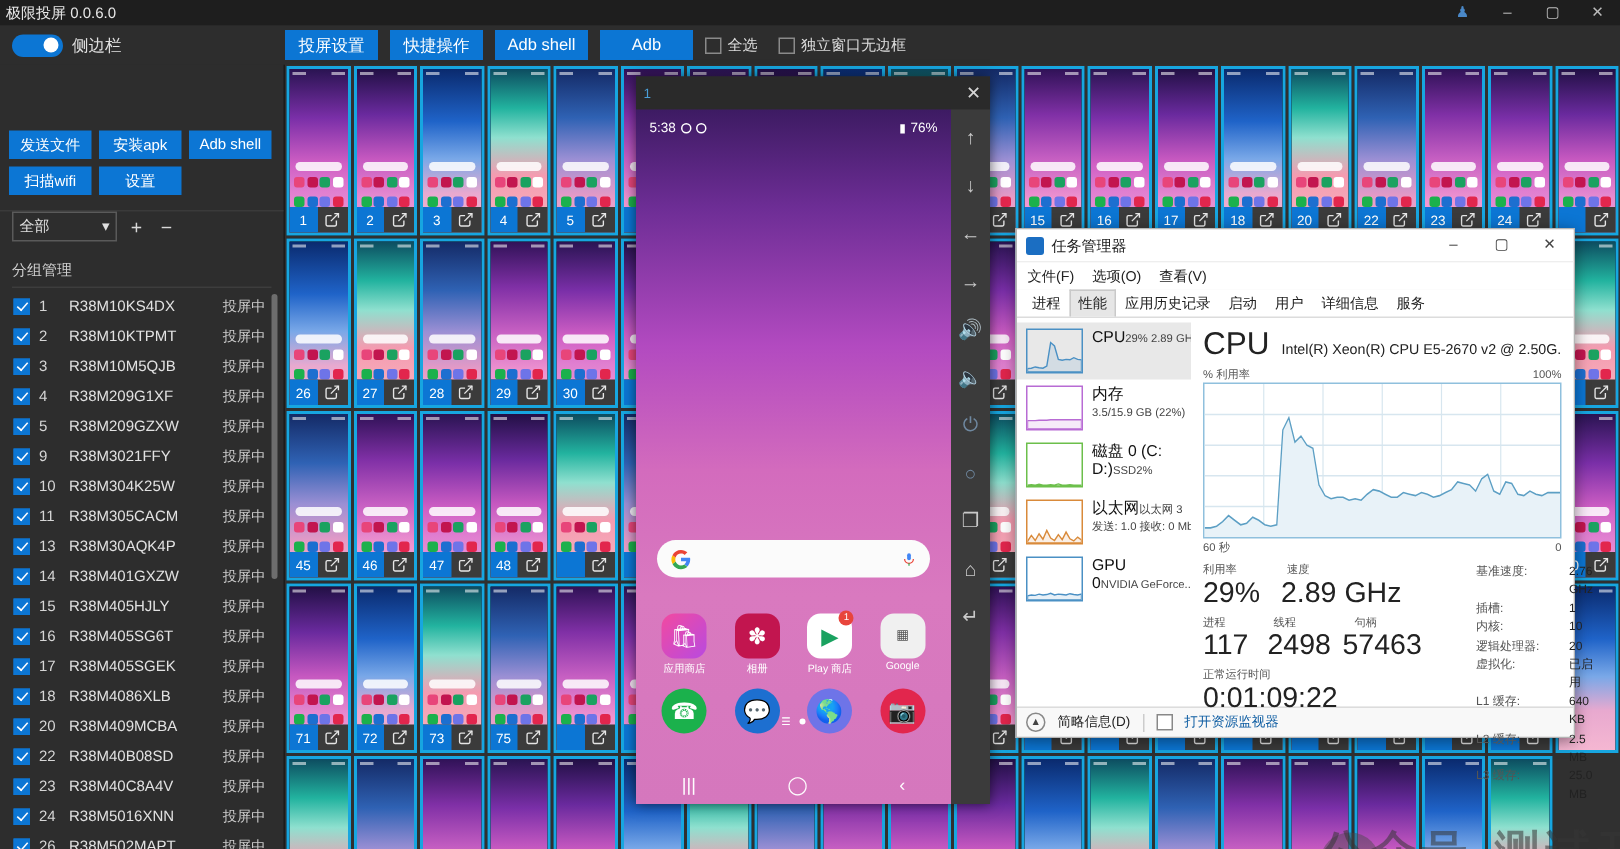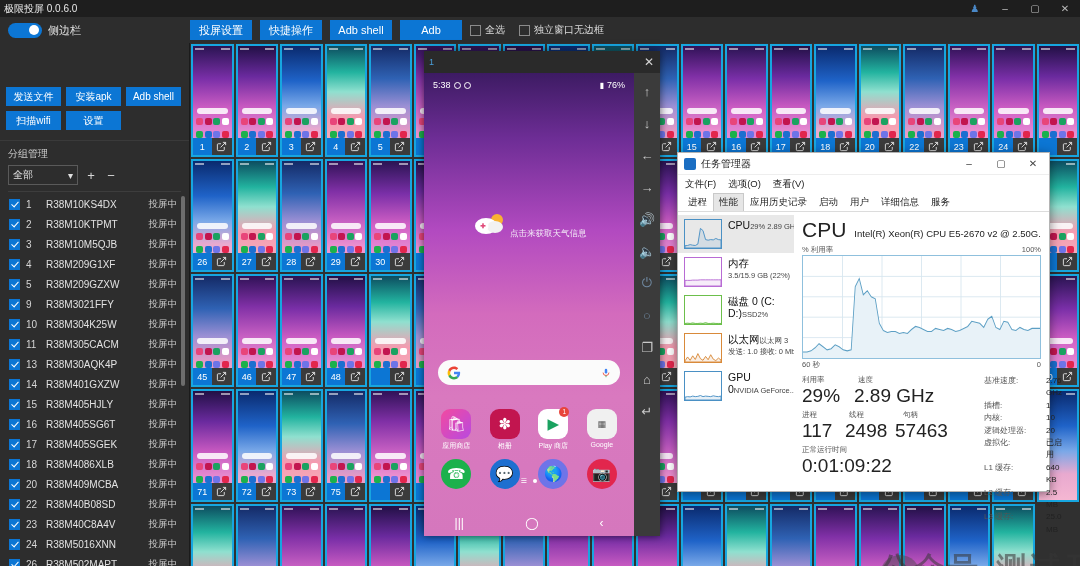--- a/index.html
+++ b/index.html
@@ -340,29 +340,29 @@
 
     <div id="sidebar">
       <div id="quick-actions">
         <button class="qa-btn">发送文件</button>
         <button class="qa-btn">安装apk</button>
         <button class="qa-btn">Adb shell</button>
         <button class="qa-btn">扫描wifi</button>
         <button class="qa-btn">设置</button>
       </div>
       <div id="qa-divider"></div>
-      <div id="group-section-title">分组管理</div>
       <div id="group-row">
         <div id="group-select">
           <span>全部</span>
           <span>▾</span>
         </div>
         <button class="mini-icon-btn">+</button>
         <button class="mini-icon-btn">−</button>
       </div>
+      <div id="group-section-title">分组管理</div>
       <div id="list-head-sep"></div>
       <div id="device-list">
         <div class="dev-row">
             <span class="cbox on"></span>
             <span class="dev-idx">1</span>
             <span class="dev-serial">R38M10KS4DX</span>
             <span class="dev-status">投屏中</span>
           </div>
           <div class="dev-row">
             <span class="cbox on"></span>
@@ -3112,31 +3112,20 @@
           <span>5:38</span>
           <span class="glyph-circ"></span>
           <span class="glyph-circ"></span>
         </span>
         <span class="right">
           <span style="font-size:8px">▮</span>
           <span>76%</span>
         </span>
       </div>
 
-      <div id="weather-widget">
-        <svg width="34" height="24" viewBox="0 0 34 24">
-          <circle cx="25" cy="8" r="6" fill="#f9b233"></circle>
-          <ellipse cx="14" cy="14" rx="11" ry="8" fill="#ffffff"></ellipse>
-          <ellipse cx="23" cy="15" rx="8" ry="6" fill="#f2f2f2"></ellipse>
-          <circle cx="11" cy="14" r="5.5" fill="#ffffff"></circle>
-          <rect x="8.5" y="13" width="5" height="1.6" fill="#e04b7a"></rect>
-          <rect x="10.2" y="11.3" width="1.6" height="5" fill="#e04b7a"></rect>
-        </svg>
-        <span id="weather-text">点击来获取天气信息</span>
-      </div>
 
       <div id="ps-search">
         <svg width="14" height="14" viewBox="0 0 48 48">
           <path fill="#4285f4" d="M45 24c0-1.6-.1-2.7-.4-4H24v8h12c-.2 2-1.5 5-4.4 7l6.7 5.2C42.2 36.4 45 30.8 45 24z"></path>
           <path fill="#34a853" d="M24 46c5.9 0 10.9-2 14.5-5.3l-6.9-5.4C29.7 36.6 27.1 37.5 24 37.5c-5.7 0-10.5-3.8-12.3-9l-7.1 5.5C8.2 41.3 15.5 46 24 46z"></path>
           <path fill="#fbbc05" d="M11.7 28.5c-.5-1.4-.7-2.9-.7-4.5s.3-3.1.7-4.5l-7.1-5.5C3 17.1 2 20.4 2 24s1 6.9 2.6 10z"></path>
           <path fill="#ea4335" d="M24 10.5c3.2 0 6.1 1.1 8.3 3.3l6.2-6.2C34.8 4.1 29.9 2 24 2 15.5 2 8.2 6.7 4.6 14l7.1 5.5c1.8-5.2 6.6-9 12.3-9z"></path>
         </svg>
         <svg width="10" height="14" viewBox="0 0 24 24">
           <rect x="9" y="2" width="6" height="11" rx="3" fill="#4285f4"></rect>
@@ -3341,13 +3330,20 @@
               <span class="v">2.5 MB</span>
             </div>
             <div class="kv">
               <span class="k">L3 缓存:</span>
               <span class="v">25.0 MB</span>
             </div>
           </div>
       </div>
     </div>
   </div>
+  <div id="tm-status">
+    <span class="chev">▲</span>
+    <span class="s-txt">简略信息(D)</span>
+    <span class="vline"></span>
+    <span id="res-mon-icon"></span>
+    <span class="link">打开资源监视器</span>
+  </div>
 </div>
 
 </body></html>

